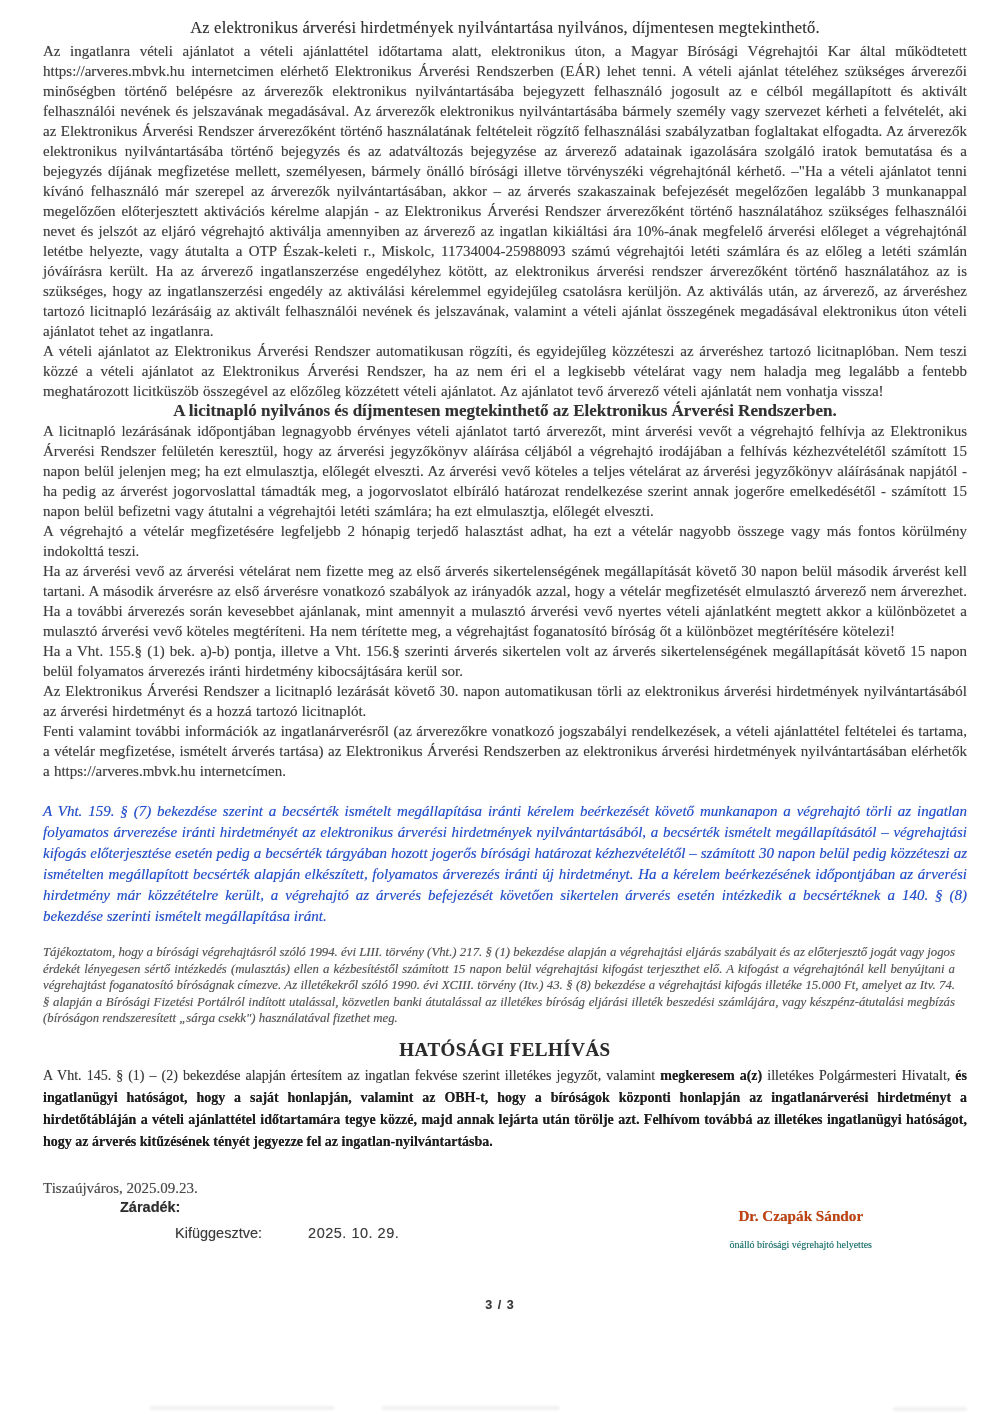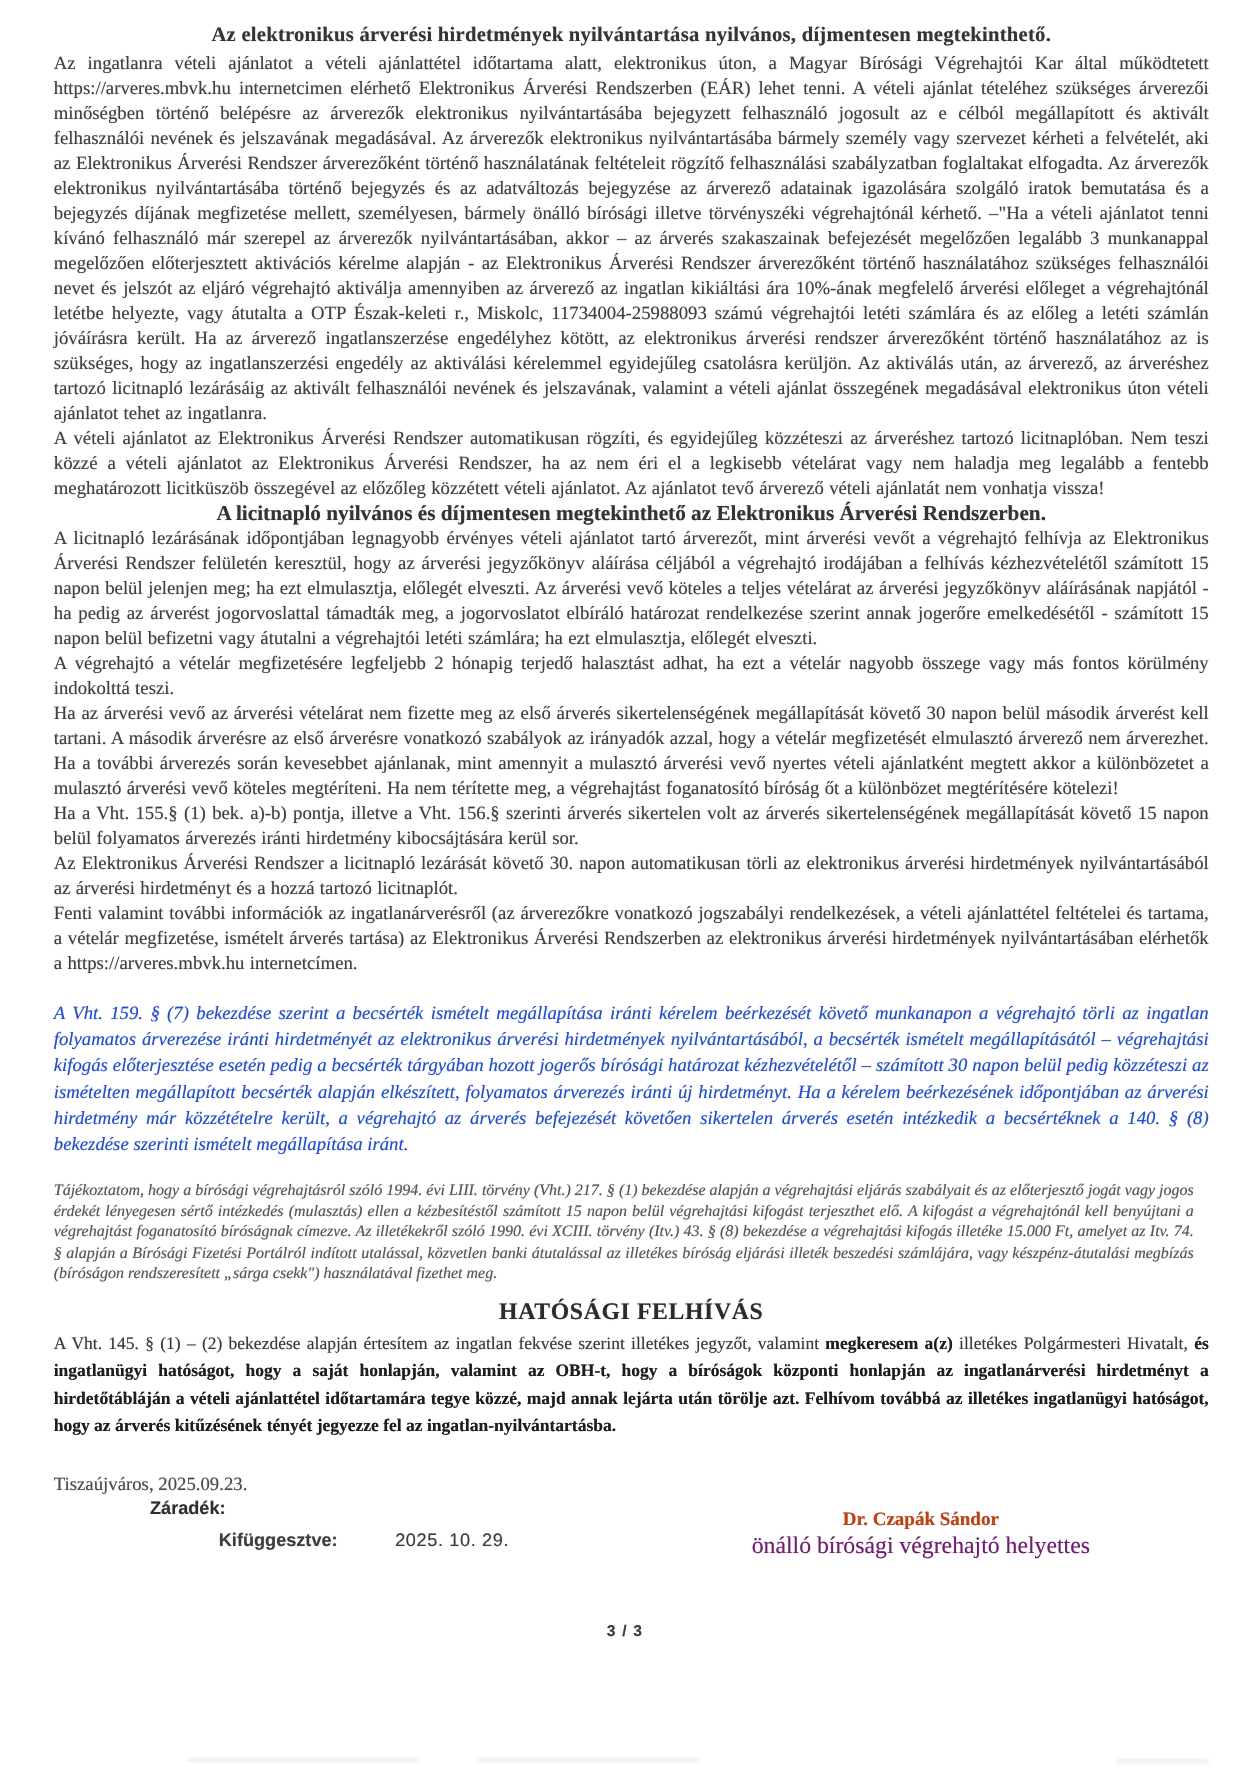--- a/index.html
+++ b/index.html
@@ -15,21 +15,21 @@
     overflow: hidden;
     box-sizing: border-box;
     padding: 18px 33px 0 43px;
     font-family: "Liberation Serif", "DejaVu Serif", serif;
     color: #3f3f3f;
     text-shadow: 0 0 0.8px rgba(90,90,90,0.55);
   }
   .doc-title {
     margin: 0 0 3px 0;
     font-size: 16.5px;
-    font-weight: bold;
+    font-weight: normal;
     text-align: center;
     color: #343434;
     letter-spacing: 0.2px;
   }
   p.body-para {
     margin: 0;
     font-size: 15px;
     line-height: 20px;
     text-align: justify;
     word-spacing: 0.5px;
@@ -99,36 +99,36 @@
     color: #2e2e2e;
     margin-top: 2px;
   }
   .kifuggesztve-row {
     margin-top: 10px;
     padding-left: 55px;
     font-family: "Liberation Sans", "DejaVu Sans", sans-serif;
     font-size: 14.5px;
     color: #3c3c3c;
   }
-  .kifuggesztve-row .kif-label { font-weight: 700; }
+  .kifuggesztve-row .kif-label { font-weight: 400; }
   .kifuggesztve-row .kif-date { margin-left: 42px; letter-spacing: 0.5px; }
   .signature-col {
     margin-top: 10px;
     margin-right: 95px;
     text-align: center;
   }
   .signer-name {
     font-size: 15.2px;
     font-weight: bold;
     color: #c2410c;
   }
   .signer-title {
-    font-size: 19px;
-    color: #701a75;
-    margin-top: 1px;
+    font-size: 10px;
+    color: #0f766e;
+    margin-top: 14px;
   }
   .page-number {
     position: absolute;
     top: 1298px;
     left: 0;
     width: 100%;
     text-align: center;
     font-family: "Liberation Sans", "DejaVu Sans", sans-serif;
     font-size: 12.5px;
     font-weight: bold;

